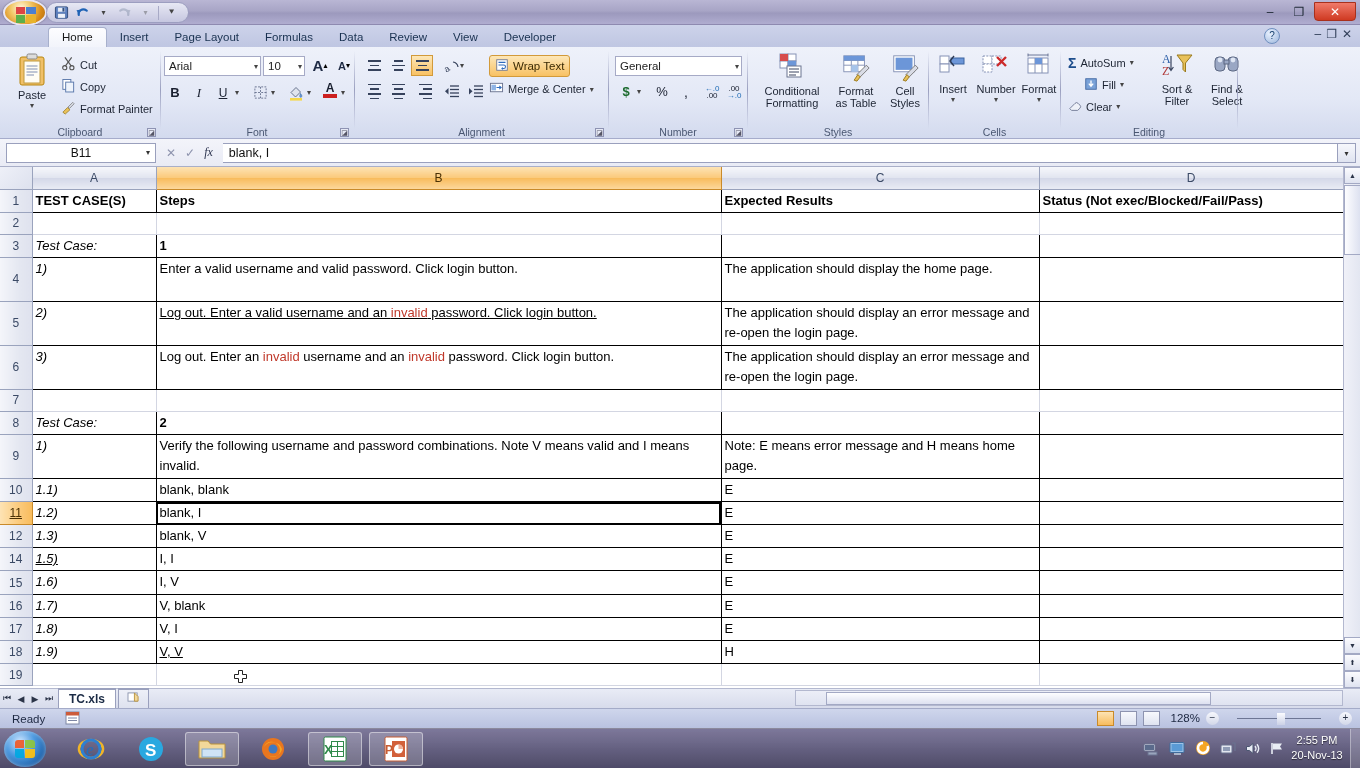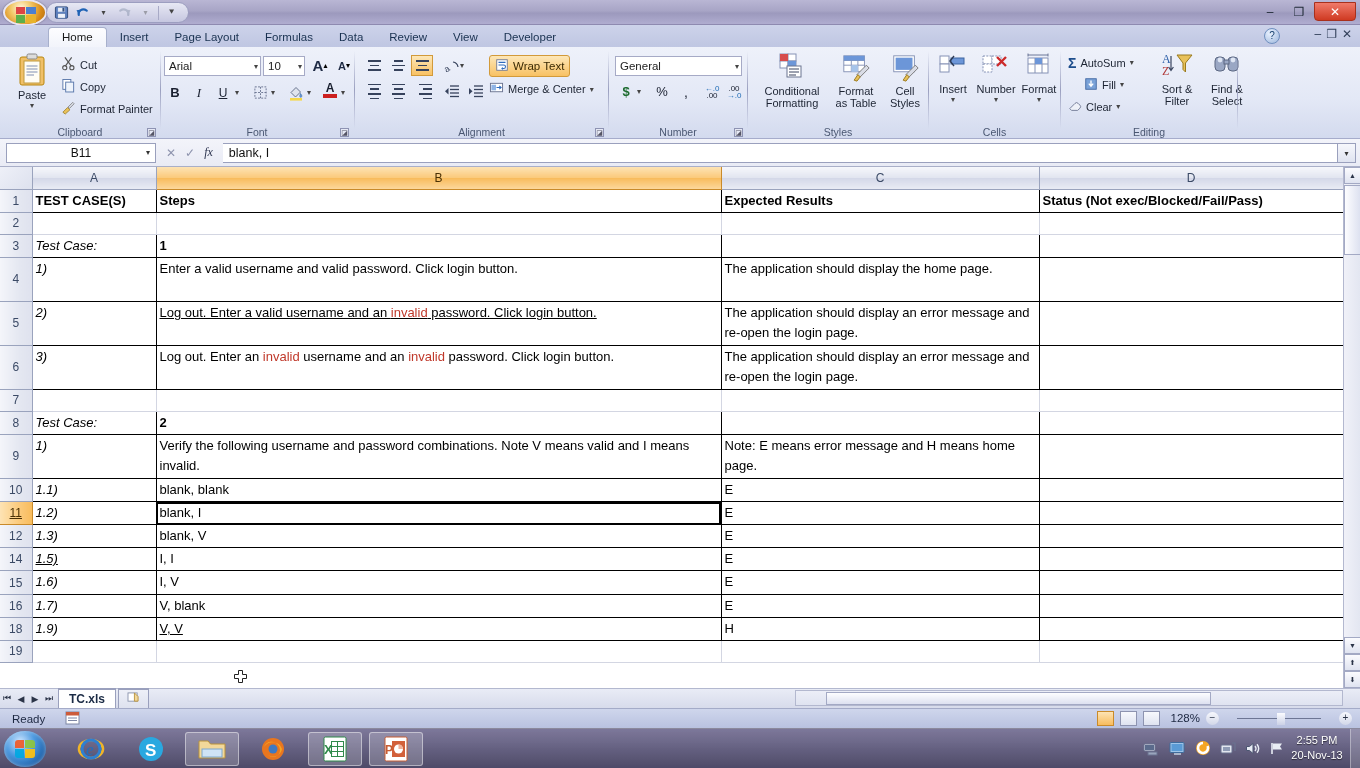--- a/index.html
+++ b/index.html
@@ -711,20 +711,27 @@
           <td class="cell" style="width: 304px;"></td>
         </tr>
         <tr style="height: 22px;">
           <td class="rowhdr">16</td>
           <td class="cell ital" style="width: 124px;">1.7)</td>
           <td class="cell" style="width: 565px;">V, blank</td>
           <td class="cell" style="width: 318px;">E</td>
           <td class="cell" style="width: 304px;"></td>
         </tr>
         <tr style="height: 22px;">
+          <td class="rowhdr">17</td>
+          <td class="cell ital" style="width: 124px;">1.8)</td>
+          <td class="cell" style="width: 565px;">V, I</td>
+          <td class="cell" style="width: 318px;">E</td>
+          <td class="cell" style="width: 304px;"></td>
+        </tr>
+        <tr style="height: 22px;">
           <td class="rowhdr">18</td>
           <td class="cell ital" style="width: 124px;">1.9)</td>
           <td class="cell" style="width: 565px; text-decoration: underline;">V, V</td>
           <td class="cell" style="width: 318px;">H</td>
           <td class="cell" style="width: 304px;"></td>
         </tr>
         <tr style="height: 22px;">
           <td class="rowhdr">19</td>
           <td class="cell nb" style="width: 124px;"></td>
           <td class="cell nb" style="width: 565px;"></td>

